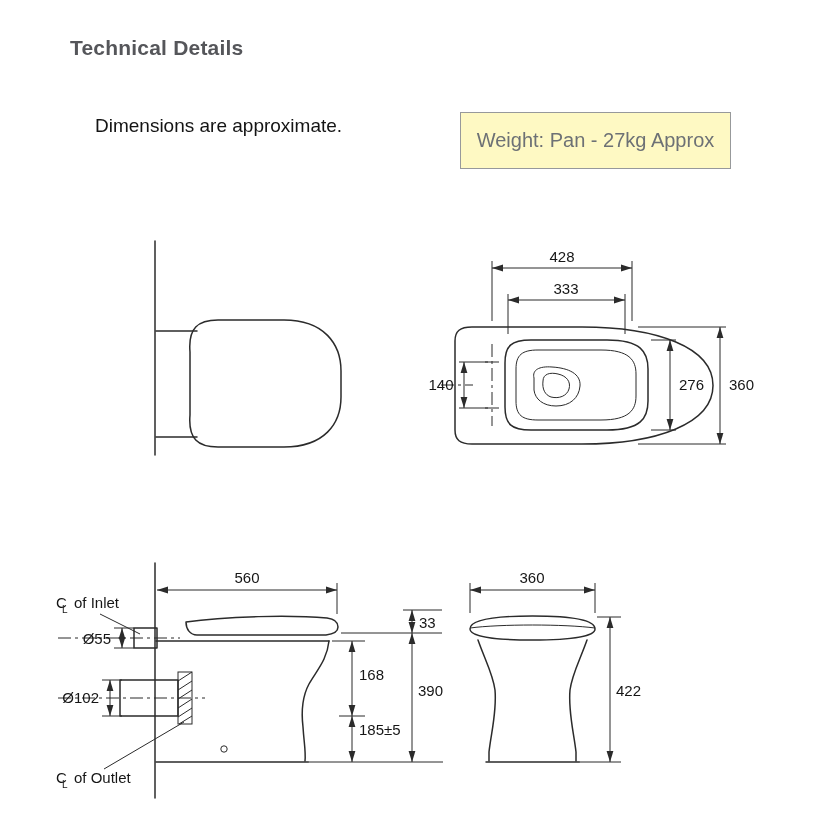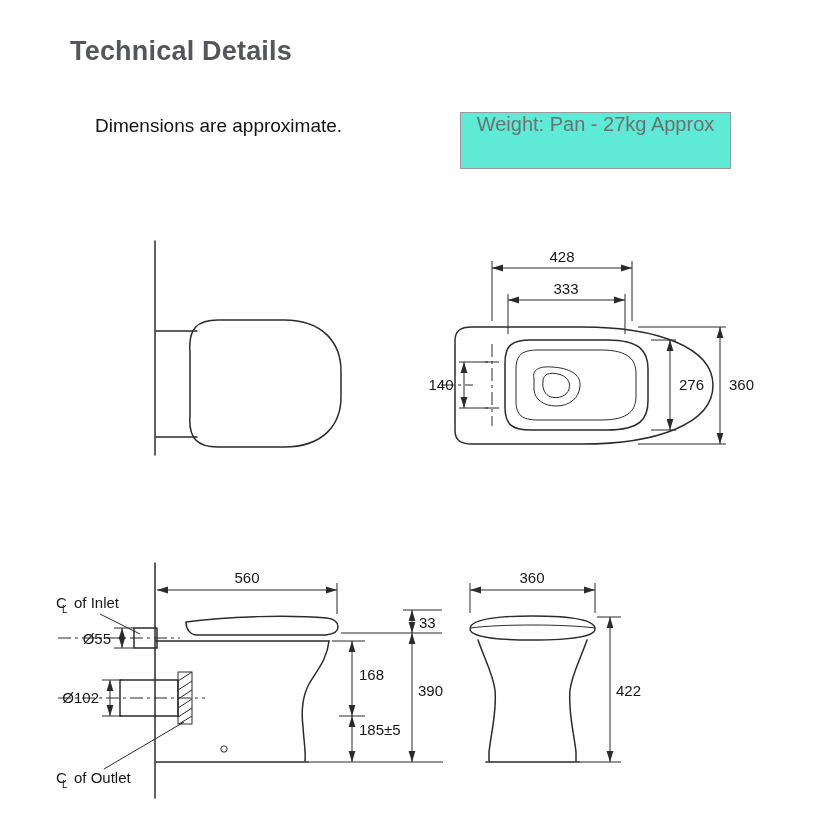--- a/index.html
+++ b/index.html
@@ -1,21 +1,21 @@
 <!DOCTYPE html>
 <html><head>
 <meta charset="utf-8">
 <style>
   * { margin:0; padding:0; box-sizing:border-box; }
   html,body { width:840px; height:840px; background:#ffffff; font-family:"Liberation Sans", sans-serif; }
   .page { position:relative; width:840px; height:840px; background:#ffffff; overflow:hidden; }
-  .title { position:absolute; left:70px; top:36px; font-size:27px; font-weight:700; color:#55565a; letter-spacing:.2px; }
+  .title { position:absolute; left:70px; top:36px; font-size:21px; font-weight:700; color:#55565a; letter-spacing:.2px; }
   .note { position:absolute; left:95px; top:110px; font-size:19px; color:#141414; line-height:31px; }
   .weight-box { position:absolute; left:460px; top:112px; width:271px; height:57px; border:1.5px solid #97999b;
-                display:flex; align-items:flex-start; justify-content:center; font-size:20px; color:#6d7175; background:#5eead4; }
+                display:flex; align-items:center; justify-content:center; font-size:20px; color:#6d7175; background:#fef9c3; }
   svg.drawing { position:absolute; left:0; top:0; }
   .outline { fill:none; stroke:#2b2b2b; stroke-width:1.5; stroke-linecap:round; stroke-linejoin:round; }
   .thin    { fill:none; stroke:#2b2b2b; stroke-width:1; }
   .cl      { fill:none; stroke:#2b2b2b; stroke-width:1; stroke-dasharray:13 4 3 4; }
   .dim     { fill:none; stroke:#2b2b2b; stroke-width:1; }
   svg text { font-family:"Liberation Sans", sans-serif; font-size:15px; fill:#161616; }
   svg text.small { font-size:10px; }
 </style>
 </head>
 <body>

